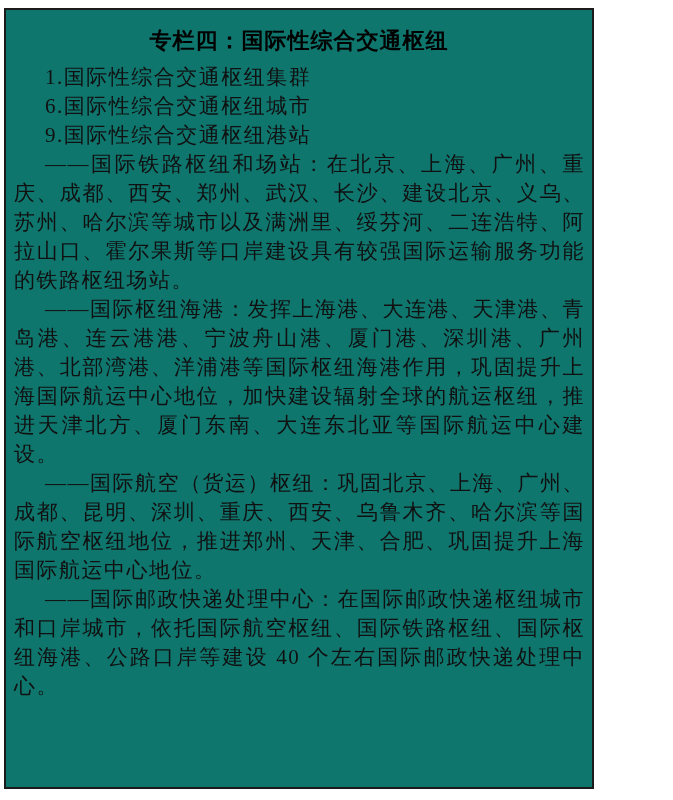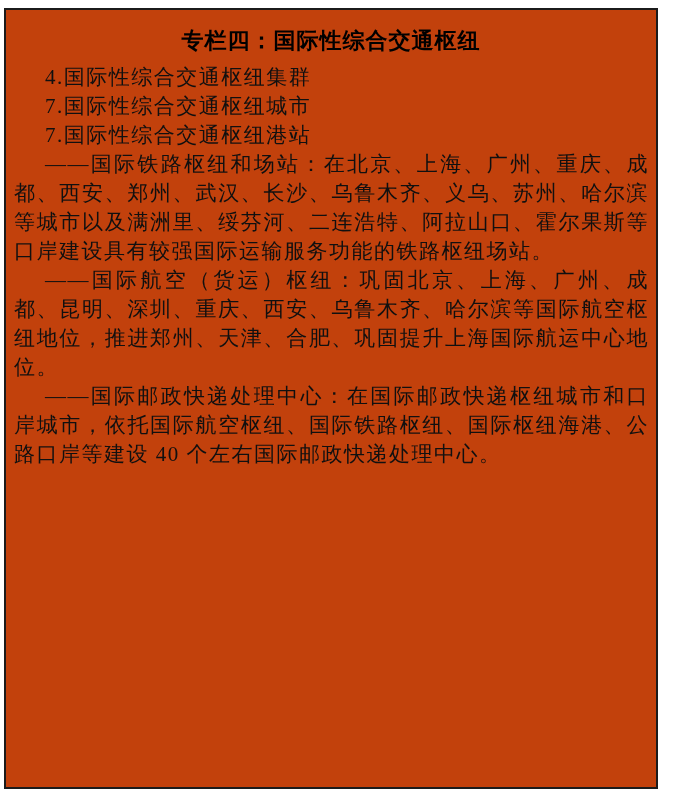--- a/index.html
+++ b/index.html
@@ -11,25 +11,25 @@
     height: 800px;
     position: relative;
     background: #ffffff;
     font-family: "Liberation Serif", serif;
     overflow: hidden;
   }
   .column-box {
     position: absolute;
     left: 4px;
     top: 8px;
-    width: 654px;
+    width: 590px;
     height: 781px;
     box-sizing: border-box;
     border: 2px solid #1b1b1b;
-    background: #c2410c;
+    background: #0f766e;
   }
   .column-title {
     margin-top: 17px;
     text-align: center;
     font-family: "Liberation Sans", sans-serif;
     font-weight: bold;
     font-size: 22px;
     letter-spacing: 1px;
     color: #000000;
     line-height: 28px;
@@ -51,28 +51,29 @@
 </style>
 </head>
 <body>
 
 <div class="column-box">
   <div class="column-title">专栏四：国际性综合交通枢纽</div>
 
   <div class="column-body">
 
     <div>
-      <p>4.国际性综合交通枢纽集群</p>
+      <p>1.国际性综合交通枢纽集群</p>
     </div>
 
     <div>
-      <p>7.国际性综合交通枢纽城市</p>
+      <p>6.国际性综合交通枢纽城市</p>
     </div>
 
     <div>
-      <p>7.国际性综合交通枢纽港站</p>
-      <p>——国际铁路枢纽和场站：在北京、上海、广州、重庆、成都、西安、郑州、武汉、长沙、乌鲁木齐、义乌、苏州、哈尔滨等城市以及满洲里、绥芬河、二连浩特、阿拉山口、霍尔果斯等口岸建设具有较强国际运输服务功能的铁路枢纽场站。</p>
+      <p>9.国际性综合交通枢纽港站</p>
+      <p>——国际铁路枢纽和场站：在北京、上海、广州、重庆、成都、西安、郑州、武汉、长沙、建设北京、义乌、苏州、哈尔滨等城市以及满洲里、绥芬河、二连浩特、阿拉山口、霍尔果斯等口岸建设具有较强国际运输服务功能的铁路枢纽场站。</p>
+      <p>——国际枢纽海港：发挥上海港、大连港、天津港、青岛港、连云港港、宁波舟山港、厦门港、深圳港、广州港、北部湾港、洋浦港等国际枢纽海港作用，巩固提升上海国际航运中心地位，加快建设辐射全球的航运枢纽，推进天津北方、厦门东南、大连东北亚等国际航运中心建设。</p>
       <p>——国际航空（货运）枢纽：巩固北京、上海、广州、成都、昆明、深圳、重庆、西安、乌鲁木齐、哈尔滨等国际航空枢纽地位，推进郑州、天津、合肥、巩固提升上海国际航运中心地位。</p>
       <p>——国际邮政快递处理中心：在国际邮政快递枢纽城市和口岸城市，依托国际航空枢纽、国际铁路枢纽、国际枢纽海港、公路口岸等建设 40 个左右国际邮政快递处理中心。</p>
     </div>
 
   </div>
 </div>
 
 </body></html>

